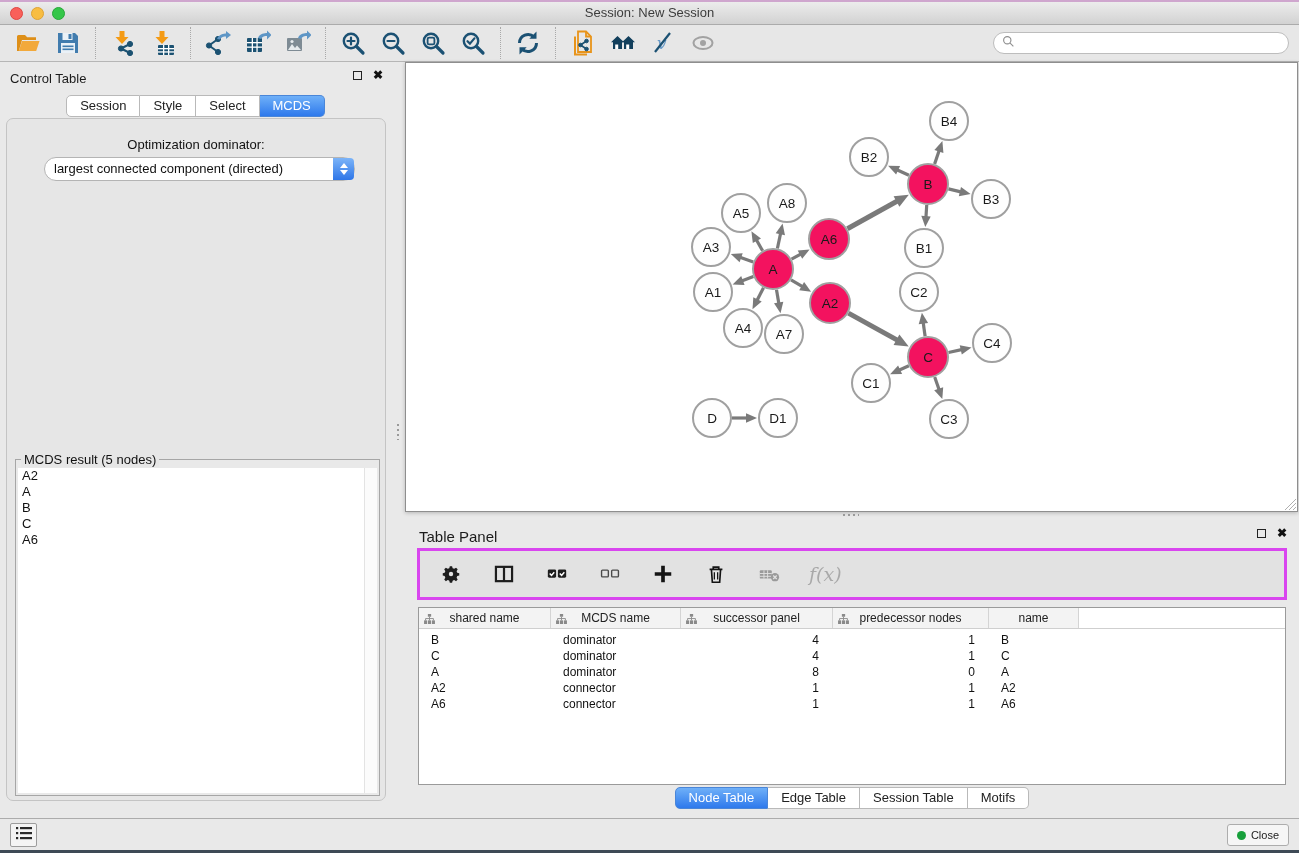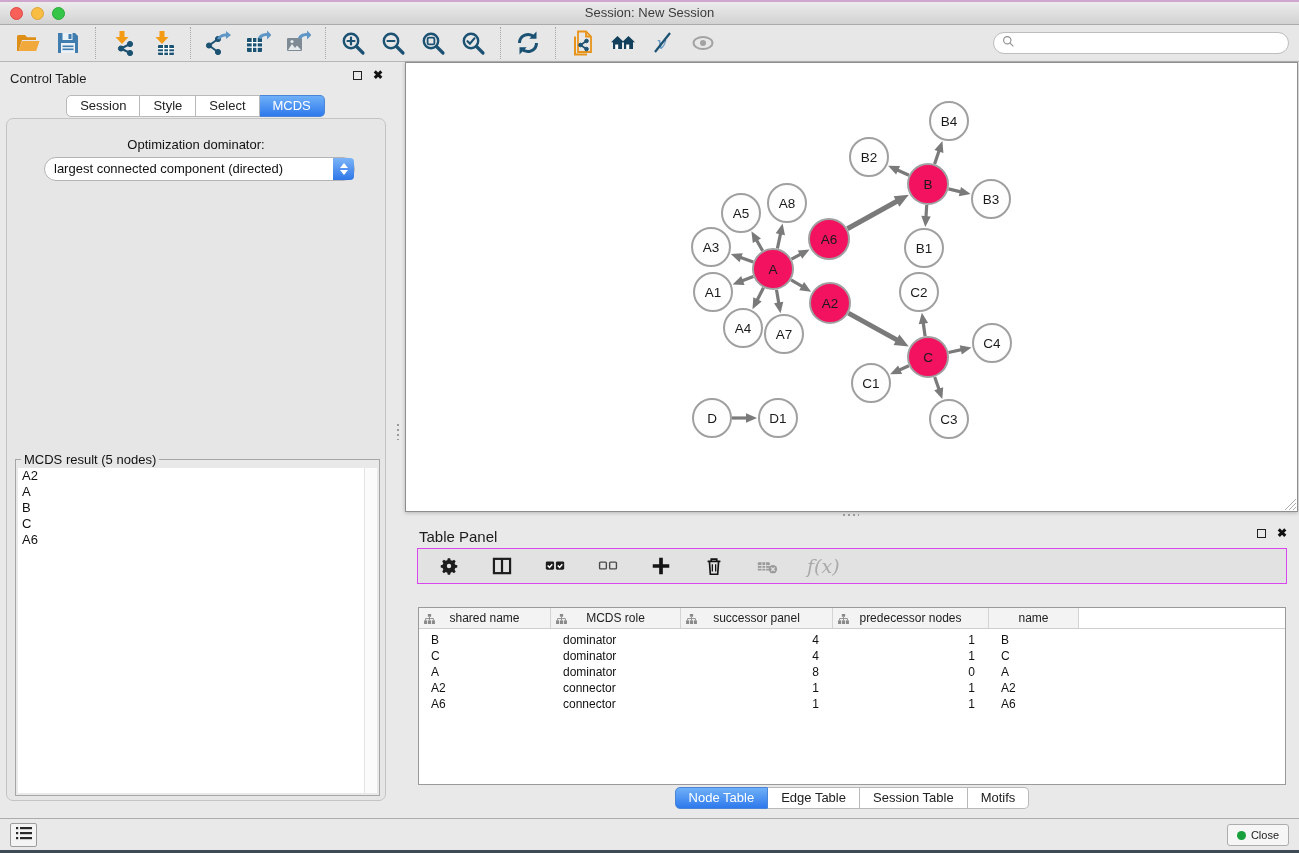--- a/index.html
+++ b/index.html
@@ -79,22 +79,22 @@
   .nw-titlebar .lights { top:6px; }
   .nw-canvas { position:absolute; top:26px; left:0; right:0; bottom:0; background:#fff; overflow:hidden; }
   .resize-grip { position:absolute; right:1px; bottom:1px; width:14px; height:14px;
       background:
         linear-gradient(135deg, transparent 0 58%, #AFAFAF 58% 64%, transparent 64% 72%, #AFAFAF 72% 78%, transparent 78% 86%, #AFAFAF 86% 92%, transparent 92%); }
 
   
   .table-panel { position:absolute; left:405px; top:520px; width:894px; height:292px; background:#E9E9E9; }
   .tp-title { position:absolute; top:8px; left:14px; font-size:15px; color:#1c1c1c; }
   .table-panel .panel-winbtns { right:12px; }
-  .tp-toolbar { position:absolute; top:28px; left:12px; right:12px; height:36px; background:#E2E2E2;
-                border:1px solid #d946ef; display:flex; align-items:center; gap:27px; padding-left:18px; }
+  .tp-toolbar { position:absolute; top:28px; left:12px; right:12px; height:52px; background:#E2E2E2;
+                border:3px solid #d946ef; display:flex; align-items:center; gap:27px; padding-left:18px; }
   .tp-btn { width:26px; height:26px; display:flex; align-items:center; justify-content:center; }
   .tp-btn svg { width:22px; height:22px; }
   .fx-label { font-family:"DejaVu Serif", serif; font-style:italic; font-size:19px; color:#A9A9A9; }
   .tp-table { position:absolute; top:78px; left:13px; right:13px; bottom:27px; background:#fff;
               border:1px solid #9A9A9A; overflow:hidden;margin-top:9px; }
   .thead { display:flex; height:21px; border-bottom:1px solid #CFCFCF; }
   .th { position:relative; background:#F3F3F3; border-right:1px solid #D4D4D4; font-size:12px; color:#222;
         display:flex; align-items:center; justify-content:center; }
   .th .tree-ic { position:absolute; left:5px; top:5px; }
   .trow { display:flex; height:16px; align-items:center; }
@@ -585,21 +585,21 @@
           <div class="th" style="width: 130px;">
             <span class="tree-ic"><svg viewBox="0 0 12 11" width="11" height="10">
                 <g fill="#8a8a8a">
                   <rect x="4.2" y="0" width="3.6" height="3"></rect>
                   <rect x="0" y="7" width="3.4" height="4"></rect>
                   <rect x="4.3" y="7" width="3.4" height="4"></rect>
                   <rect x="8.6" y="7" width="3.4" height="4"></rect>
                 </g>
                 <path d="M6 3v2M1.7 7V5h8.6v2M6 5v2" stroke="#8a8a8a" fill="none"></path>
               </svg></span>
-            <span>MCDS role</span>
+            <span>MCDS name</span>
           </div>
           <div class="th" style="width: 152px;">
             <span class="tree-ic"><svg viewBox="0 0 12 11" width="11" height="10">
                 <g fill="#8a8a8a">
                   <rect x="4.2" y="0" width="3.6" height="3"></rect>
                   <rect x="0" y="7" width="3.4" height="4"></rect>
                   <rect x="4.3" y="7" width="3.4" height="4"></rect>
                   <rect x="8.6" y="7" width="3.4" height="4"></rect>
                 </g>
                 <path d="M6 3v2M1.7 7V5h8.6v2M6 5v2" stroke="#8a8a8a" fill="none"></path>

